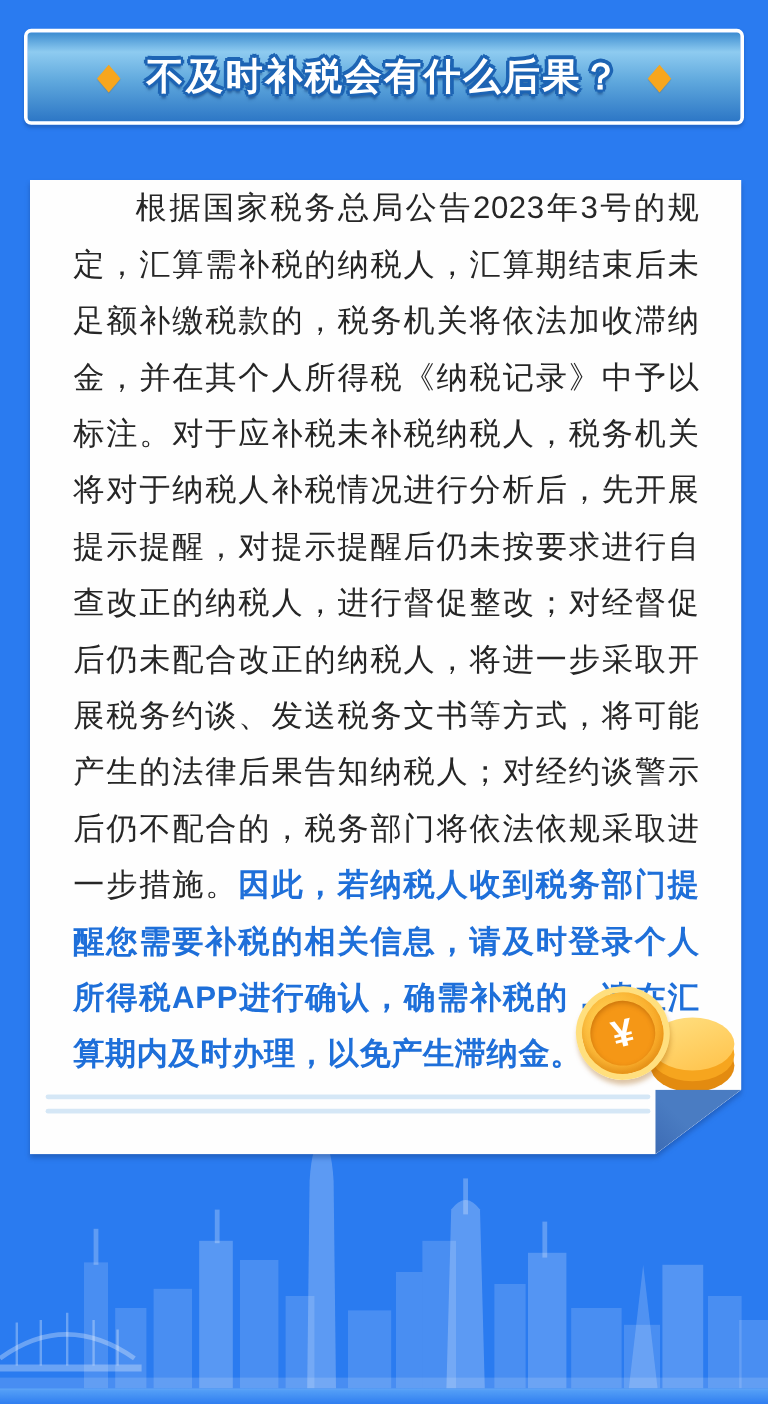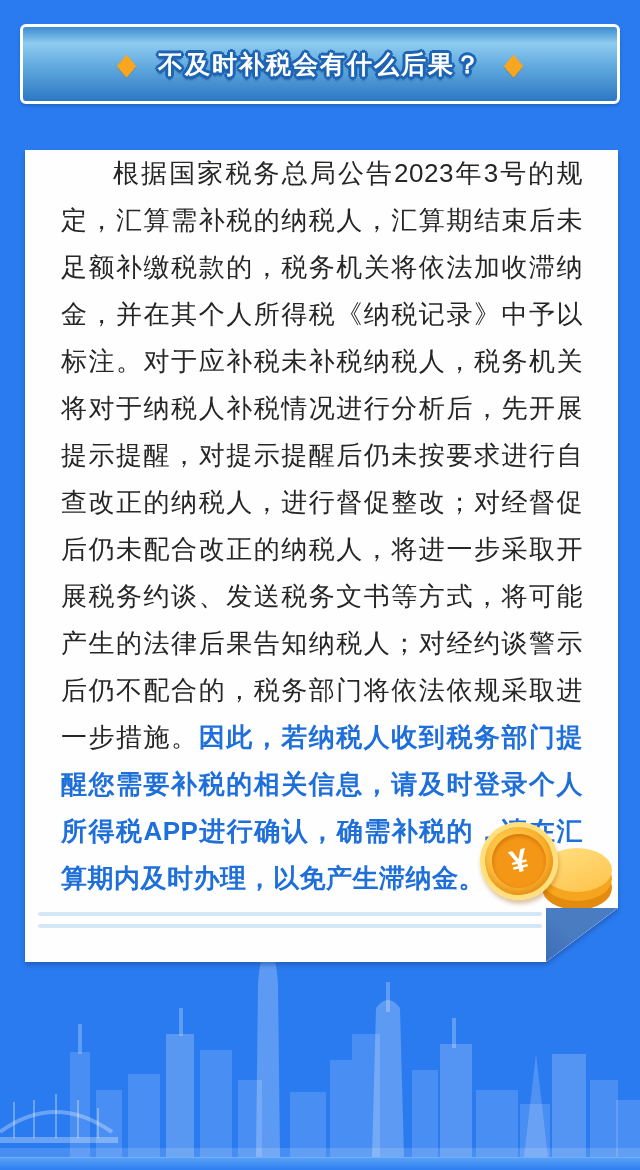--- a/index.html
+++ b/index.html
@@ -25,21 +25,21 @@
 
   
   .banner{
     position:absolute;left:20px;top:24px;width:600px;height:80px;z-index:3;
     border:3px solid #ffffff;border-radius:6px;
     background:linear-gradient(180deg,var(--banner-top) 0%,var(--banner-light) 22%,var(--banner-mid) 55%,var(--banner-bottom) 100%);
     display:flex;align-items:center;justify-content:center;gap:20px;
     box-shadow:0 2px 3px rgba(15,60,130,.35);
   }
   .banner-title{
-    color:#ffffff;font-size:25px;font-weight:900;letter-spacing:2px;white-space:nowrap;
+    color:#ffffff;font-size:31px;font-weight:900;letter-spacing:2px;white-space:nowrap;
     text-shadow:-2px -2px 0 var(--title-outline),2px -2px 0 var(--title-outline),
       -2px 2px 0 var(--title-outline),2px 2px 0 var(--title-outline),
       0 3px 0 var(--title-outline),3px 0 0 var(--title-outline),
       -3px 0 0 var(--title-outline),0 -3px 0 var(--title-outline),0 4px 2px rgba(10,50,110,.5);
     font-family:Liberation Mono, monospace;
   }
   .diamond{color:var(--accent-diamond);font-size:30px;line-height:1;
     text-shadow:0 1px 1px rgba(120,70,0,.25);transform:scaleX(.85);}
 
   

